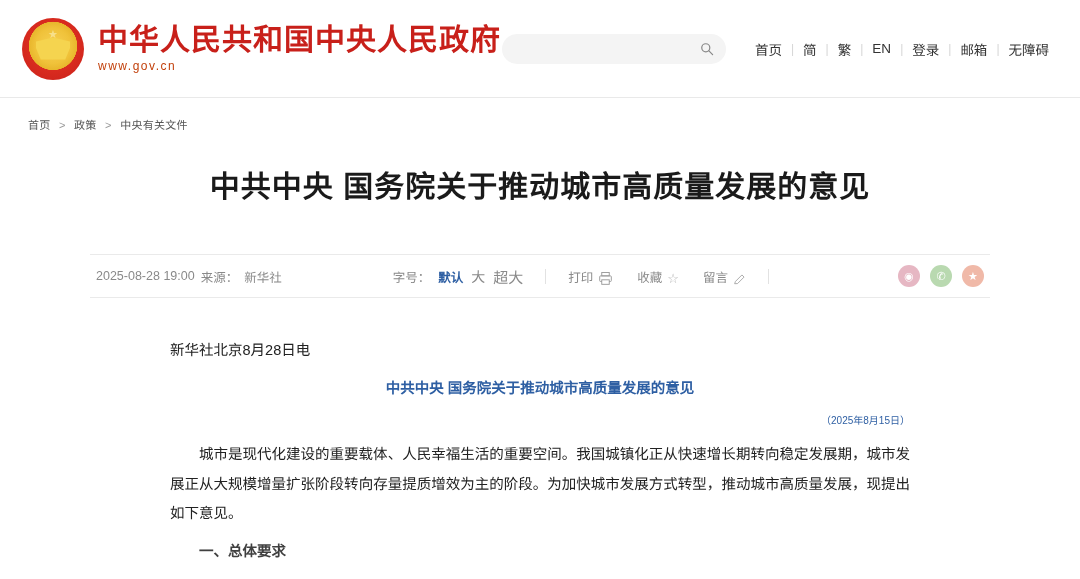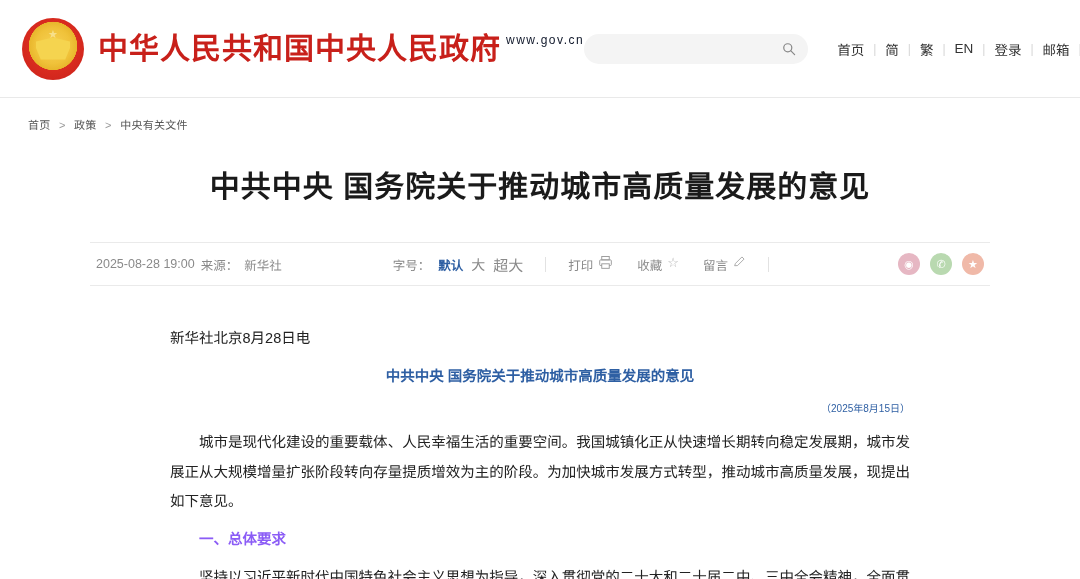--- a/index.html
+++ b/index.html
@@ -43,31 +43,31 @@
   }
   .emblem::after {
     content: "★";
     position: absolute;
     left: 50%; top: 26%;
     transform: translate(-50%,-50%);
     color: #f7e08a;
     font-size: 11px;
     line-height: 1;
   }
-  .brand-text { display: flex; gap: 5px; }
+  .brand-text { display: flex; flex-direction: column; gap: 5px; }
   .brand-title {
     color: #c8201a;
     font-size: 30px;
     font-weight: bold;
     letter-spacing: 1px;
     line-height: 1;
     white-space: nowrap;
   }
   .brand-sub {
-    color: #0f172a;
+    color: #c2410c;
     font-size: 12px;
     letter-spacing: 1.5px;
     line-height: 1;
   }
 
   .header-right {
     margin-left: auto;
     display: flex;
     align-items: center;
     gap: 20px;
@@ -140,21 +140,21 @@
     font-size: 30px;
     font-weight: bold;
     color: #1a1a1a;
     text-align: center;
     letter-spacing: 1px;
     line-height: 1.4;
     margin: 0;
   }
 
   .meta-bar {
-    margin-top: 34px;
+    margin-top: 46px;
     height: 44px;
     border-top: 1px solid #eaeaea;
     border-bottom: 1px solid #eaeaea;
     display: flex;
     align-items: center;
     font-size: 12.5px;
     color: #8a8a8a;
     padding: 0 6px;
   }
   .meta-left { display: flex; align-items: center; gap: 6px; }
@@ -168,21 +168,21 @@
   }
   .fontsize-group { display: flex; align-items: center; gap: 8px; }
   .fontsize-group .label { color: #8a8a8a; }
   .fs-opt { color: #8a8a8a; text-align: right; }
   .fs-opt.active { color: #2e5fa3; font-weight: bold; }
   .fs-big { font-size: 14px; }
   .fs-bigger { font-size: 15px; }
   .vbar {
     width: 1px; height: 15px; background: #e2e2e2; margin: 0 18px;
   }
-  .meta-action { display: flex; align-items: flex-start; gap: 5px; color: #8a8a8a; }
+  .meta-action { display: flex; align-items: flex-end; gap: 5px; color: #8a8a8a; }
   .meta-action + .meta-action { margin-left: 20px; }
   .meta-right {
     margin-left: auto;
     display: flex;
     align-items: center;
     gap: 10px;
   }
   .share-circle {
     width: 22px; height: 22px; border-radius: 50%;
     display: flex; align-items: center; justify-content: center;
@@ -213,21 +213,21 @@
   .center-date {
     text-align: right;
     color: #2e5fa3;
     font-size: 10px;
     margin: 0 0 14px 0;
   }
   .indent { text-indent: 2em; text-align: justify; }
   .section-head {
     text-indent: 2em;
     font-weight: bold;
-    color: #8b5cf6;
+    color: #404040;
     margin-top: 14px;
   }
 </style>
 </head>
 <body>
 
 <div class="header">
   <div class="brand">
     <div class="emblem"></div>
     <div class="brand-text">

